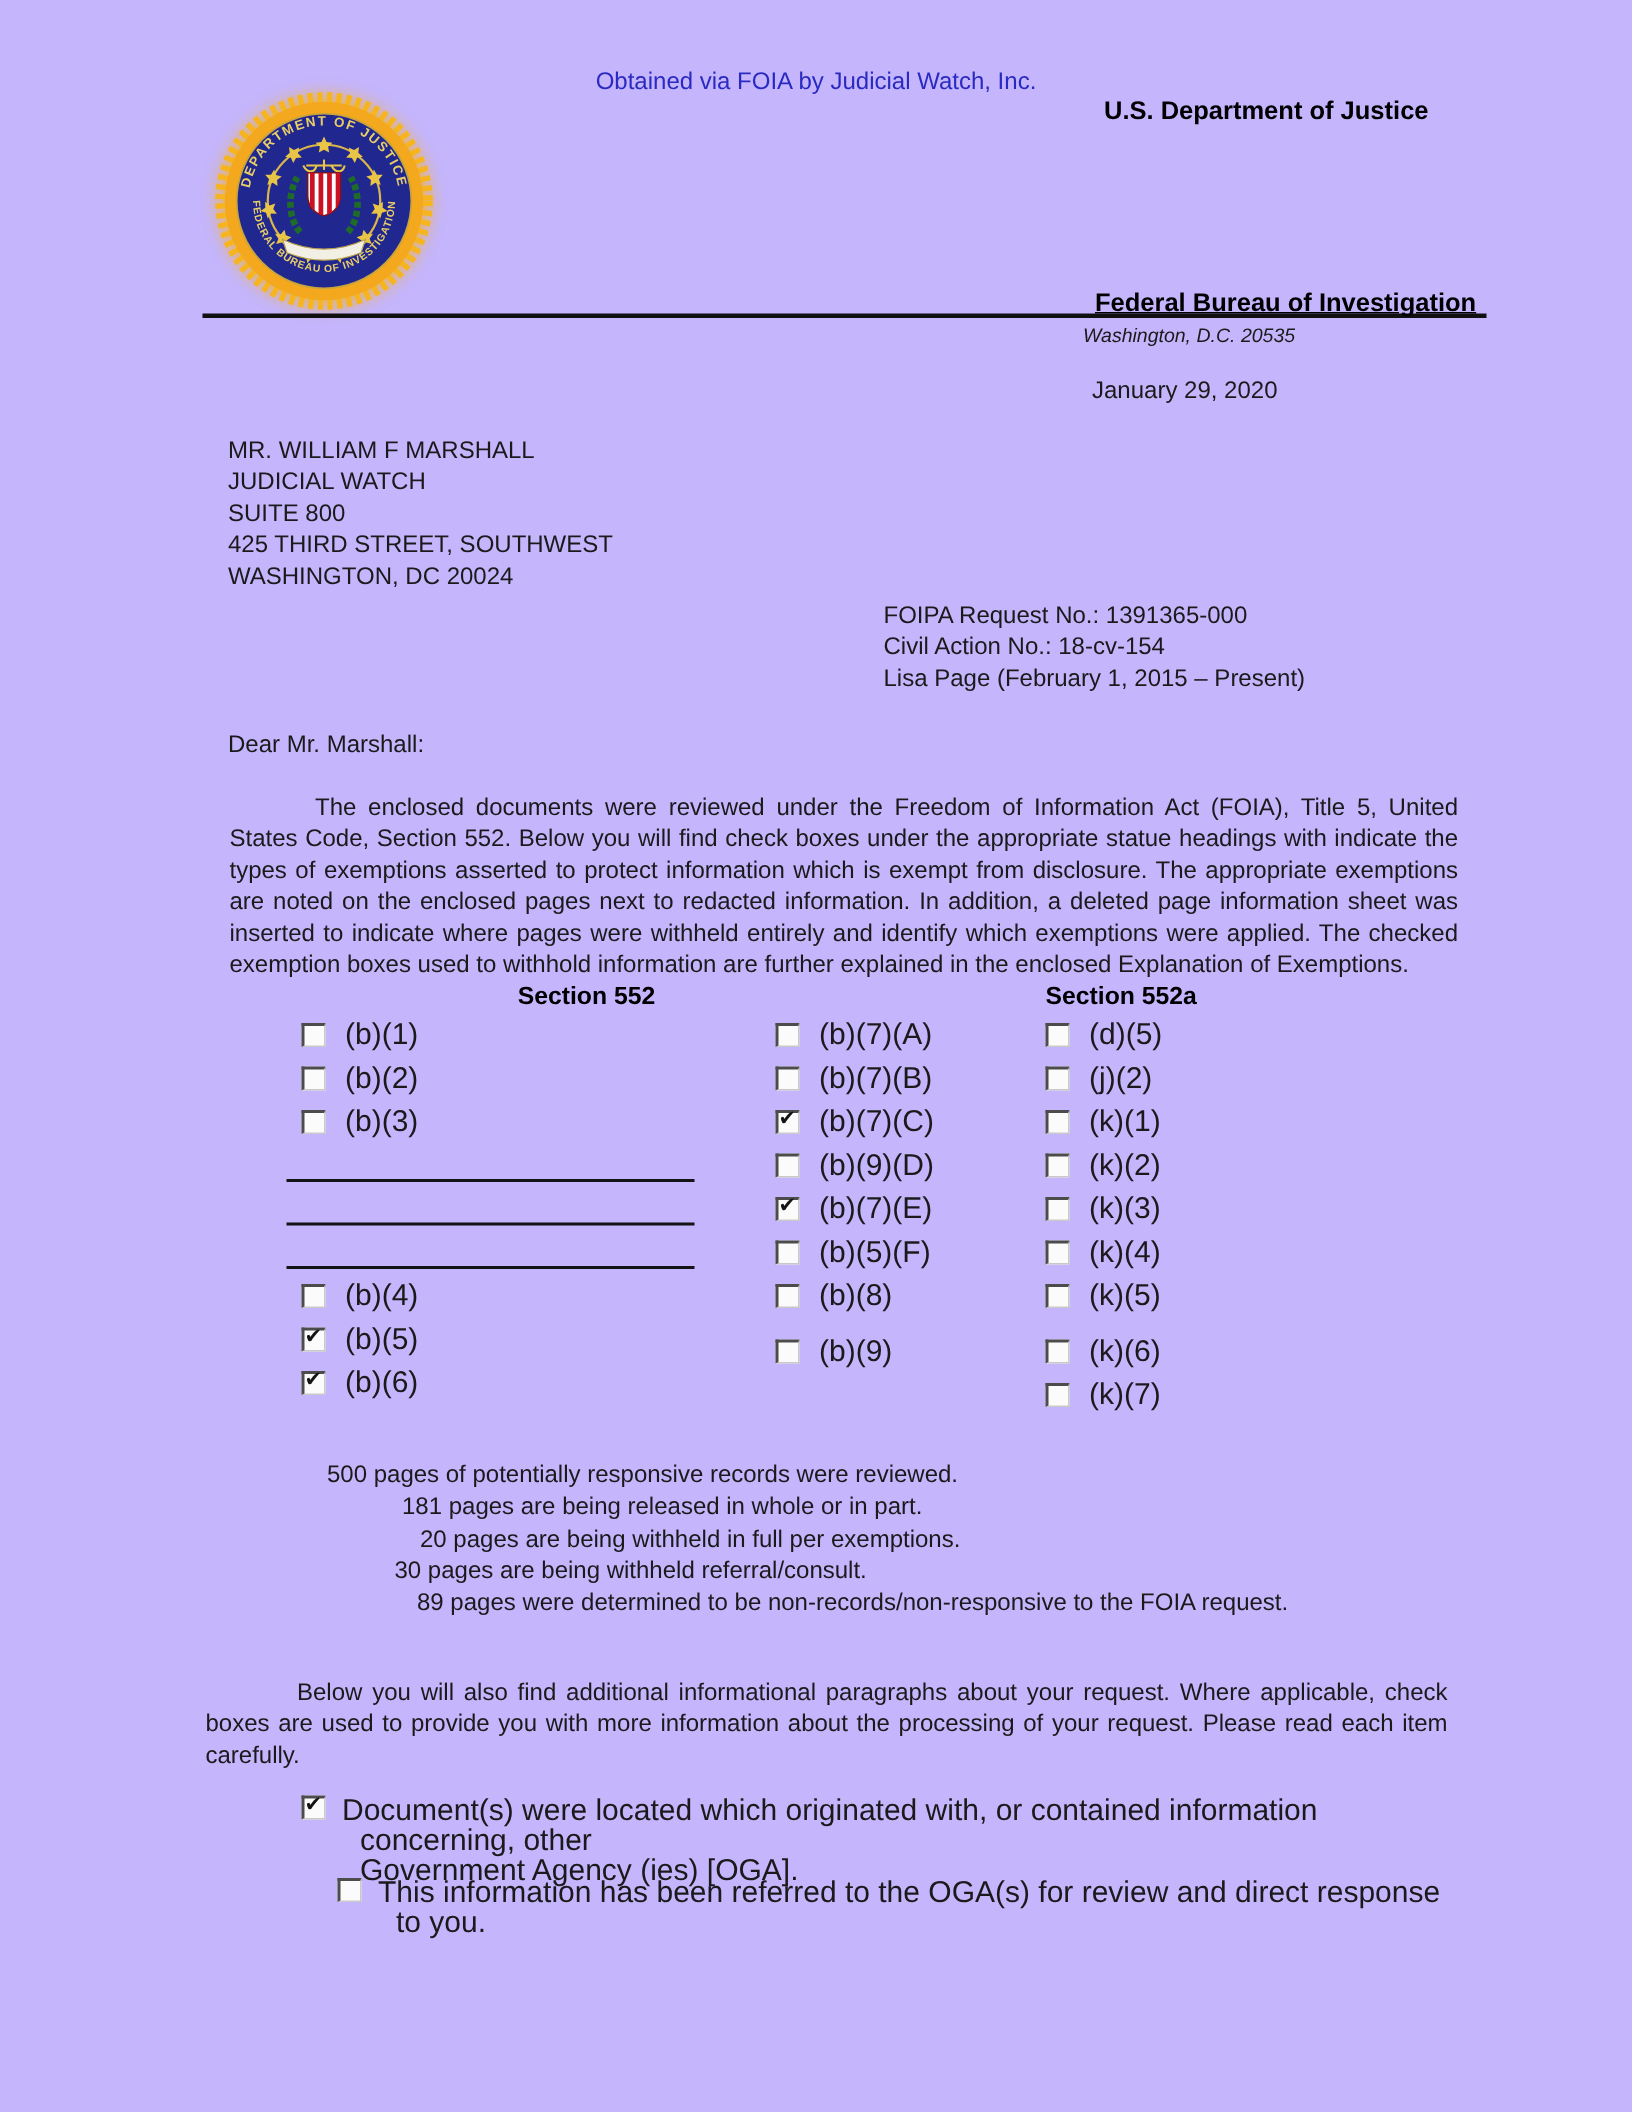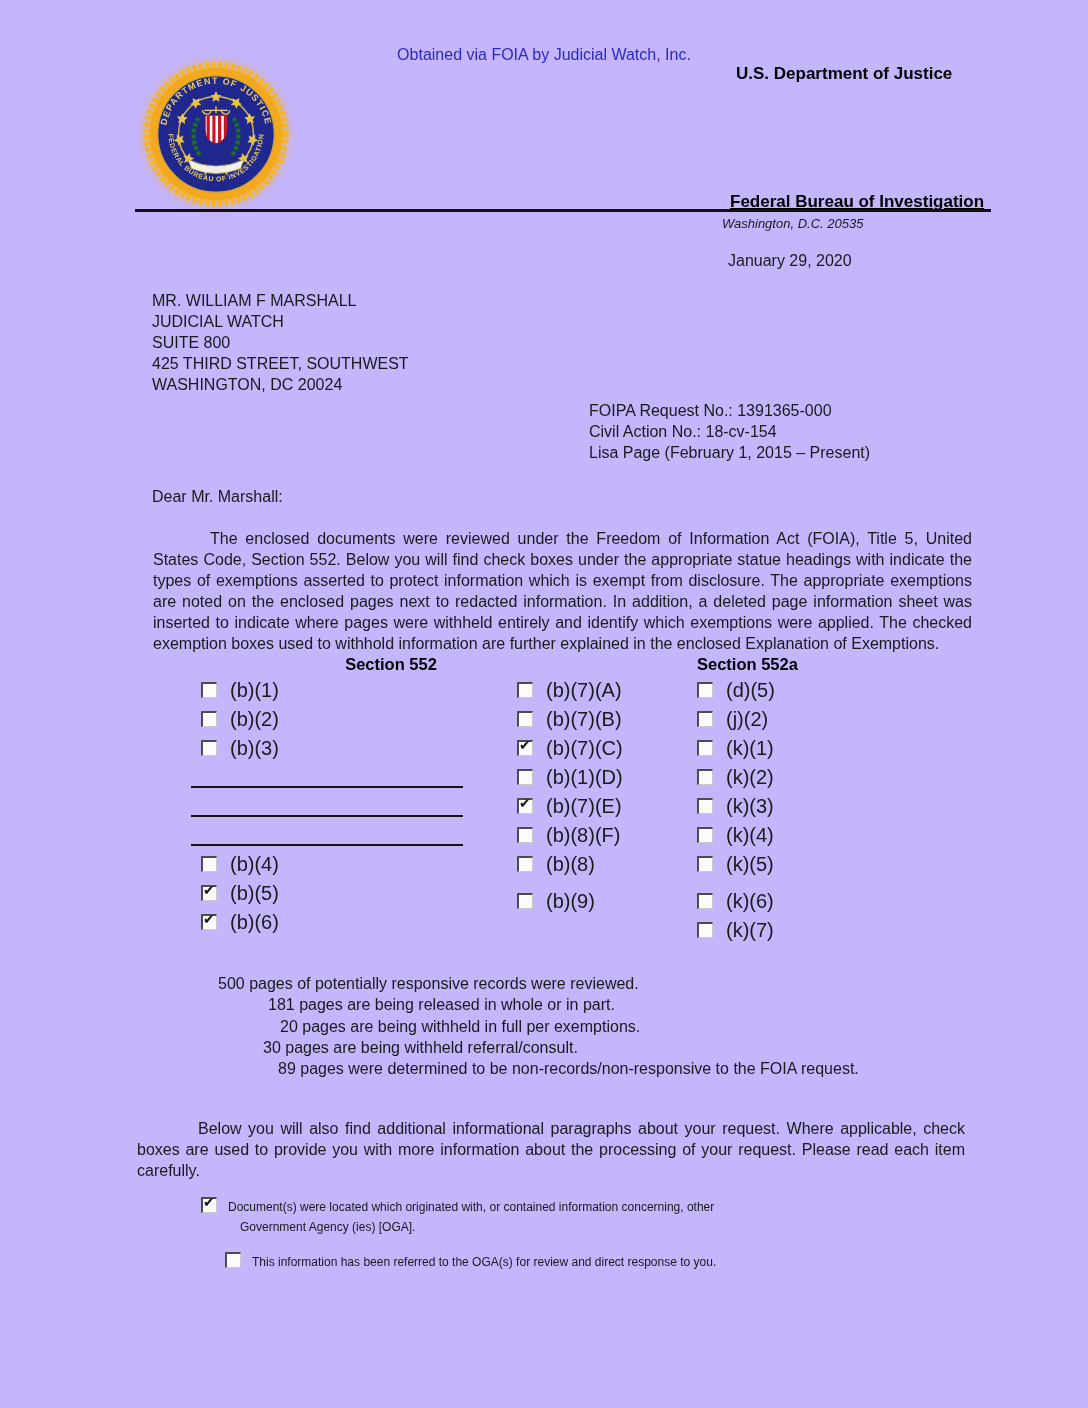--- a/index.html
+++ b/index.html
@@ -49,21 +49,21 @@
   .stats{position:absolute;top:973px;left:218px;font-size:16px;line-height:21.3px;}
   .stats .stat-line:nth-child(2){padding-left:50px;}
   .stats .stat-line:nth-child(3){padding-left:62px;}
   .stats .stat-line:nth-child(4){padding-left:45px;}
   .stats .stat-line:nth-child(5){padding-left:60px;}
   .stats .stat-line:nth-child(6){padding-left:52px;}
 
   .oga-item{position:absolute;display:flex;align-items:flex-start;gap:11px;}
   .oga-1{top:1197px;left:201px;}
   .oga-2{top:1252px;left:225px;}
-  .oga-text{font-size:12px;line-height:20px;white-space:pre-line;max-width:700px;
+  .oga-text{font-size:20px;line-height:20px;white-space:pre-line;max-width:700px;
             padding-left:12px;text-indent:-12px;}
 </style>
 </head>
 <body>
 
 <div class="page">
 
   <div class="watermark">Obtained via FOIA by Judicial Watch, Inc.</div>
   <div class="doj-title">U.S. Department of Justice</div>
 
@@ -206,33 +206,33 @@
     <div class="cbrow">
       <span class="cb">
           <span class="mark">✔</span>
         </span>
       <span class="lbl">(b)(7)(C)</span>
     </div>
     <div class="cbrow">
       <span class="cb">
           <span class="mark"></span>
         </span>
-      <span class="lbl">(b)(1)(D)</span>
+      <span class="lbl">(b)(9)(D)</span>
     </div>
     <div class="cbrow">
       <span class="cb">
           <span class="mark">✔</span>
         </span>
       <span class="lbl">(b)(7)(E)</span>
     </div>
     <div class="cbrow">
       <span class="cb">
           <span class="mark"></span>
         </span>
-      <span class="lbl">(b)(8)(F)</span>
+      <span class="lbl">(b)(5)(F)</span>
     </div>
     <div class="cbrow">
       <span class="cb">
           <span class="mark"></span>
         </span>
       <span class="lbl">(b)(8)</span>
     </div>
     <div class="cbrow" style="margin-top:8px;">
       <span class="cb">
           <span class="mark"></span>

